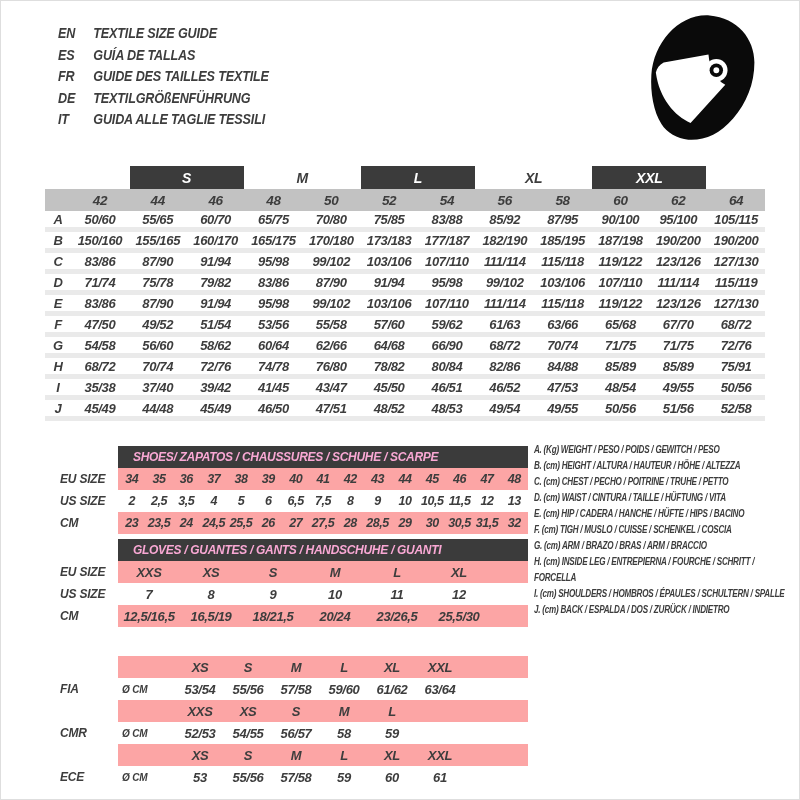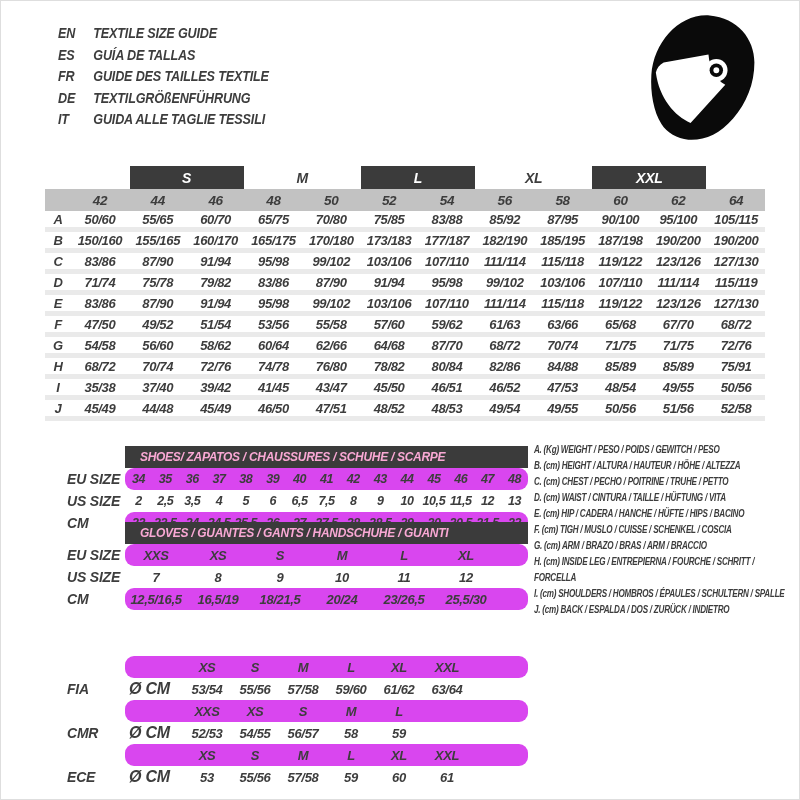--- a/index.html
+++ b/index.html
@@ -23,27 +23,27 @@
   .mt-group-dark{background:#3b3b3b;color:#fff;margin:0 1px;}
   .mt-group-plain{color:#3d3d3d;}
   .mt-numrow{height:22px;background:#c2c2c2;}
   .mt-numrow .mt-cell{font-size:13.5px;}
   .mt-datarow{height:21px;border-bottom:5px solid #eaeaea;box-sizing:border-box;}
   .mt-cell{display:flex;align-items:center;justify-content:center;font-size:13px;letter-spacing:-0.35px;white-space:nowrap;}
   .mt-rowlabel{justify-content:center;}
   
   .sub-table{position:absolute;left:60px;width:468px;}
   .sub-row{display:flex;height:22px;align-items:stretch;}
-  .sub-label{width:58px;flex:none;display:flex;align-items:center;font-size:14px;letter-spacing:-0.2px;margin-left:7px;}
+  .sub-label{width:58px;flex:none;display:flex;align-items:center;font-size:12px;letter-spacing:-0.2px;}
   .sub-bar{flex:1;background:#3b3b3b;color:#f9a8d4;display:flex;align-items:center;padding-left:15px;font-size:12px;letter-spacing:-0.3px;white-space:nowrap;}
   .sub-content{flex:1;display:flex;align-items:center;}
-  .sub-content.shade{background:#d946ef;border-radius:9px;}
+  .sub-content.shade{background:#fca5a5;}
   .cell-spread{flex:1;text-align:center;font-size:12.5px;letter-spacing:-0.45px;white-space:nowrap;}
   .cell-g{width:62px;flex:none;text-align:center;font-size:13px;letter-spacing:-0.35px;white-space:nowrap;}
-  .cell-unit{width:58px;flex:none;text-align:left;padding-left:4px;font-size:16px;letter-spacing:-0.2px;white-space:nowrap;box-sizing:border-box;}
+  .cell-unit{width:58px;flex:none;text-align:left;padding-left:4px;font-size:10px;letter-spacing:-0.2px;white-space:nowrap;box-sizing:border-box;}
   .cell-h{width:48px;flex:none;text-align:center;font-size:13px;letter-spacing:-0.3px;white-space:nowrap;}
   
   .legend{position:absolute;left:534px;top:442px;width:322px;transform:scaleX(0.81);transform-origin:0 0;
     font-size:10px;line-height:16px;letter-spacing:-0.3px;}
   .legend-item{display:block;}
 </style>
 </head>
 <body>
 
 <div class="canvas">
@@ -195,21 +195,21 @@
         <div class="mt-cell">68/72</div>
       </div>
       <div class="mt-row mt-datarow">
         <div class="mt-cell mt-rowlabel">G</div>
         <div class="mt-cell">54/58</div>
         <div class="mt-cell">56/60</div>
         <div class="mt-cell">58/62</div>
         <div class="mt-cell">60/64</div>
         <div class="mt-cell">62/66</div>
         <div class="mt-cell">64/68</div>
-        <div class="mt-cell">87/70</div>
+        <div class="mt-cell">66/90</div>
         <div class="mt-cell">68/72</div>
         <div class="mt-cell">70/74</div>
         <div class="mt-cell">71/75</div>
         <div class="mt-cell">71/75</div>
         <div class="mt-cell">72/76</div>
       </div>
       <div class="mt-row mt-datarow">
         <div class="mt-cell mt-rowlabel">H</div>
         <div class="mt-cell">68/72</div>
         <div class="mt-cell">70/74</div>
@@ -318,21 +318,21 @@
             <div class="cell-spread">29</div>
             <div class="cell-spread">30</div>
             <div class="cell-spread">30,5</div>
             <div class="cell-spread">31,5</div>
             <div class="cell-spread">32</div>
           </div>
         </div>
       </div>
   </div>
 
-  <div class="sub-table" id="gloves-table" style="top:522px">
+  <div class="sub-table" id="gloves-table" style="top:539px">
     <div class="sub-row">
       <div class="sub-label"></div>
       <div class="sub-bar">GLOVES / GUANTES / GANTS / HANDSCHUHE / GUANTI</div>
     </div>
     <div id="gloves-rows">
         <div class="sub-row">
           <div class="sub-label">EU SIZE</div>
           <div class="sub-content shade">
             <div class="cell-g">XXS</div>
             <div class="cell-g">XS</div>

